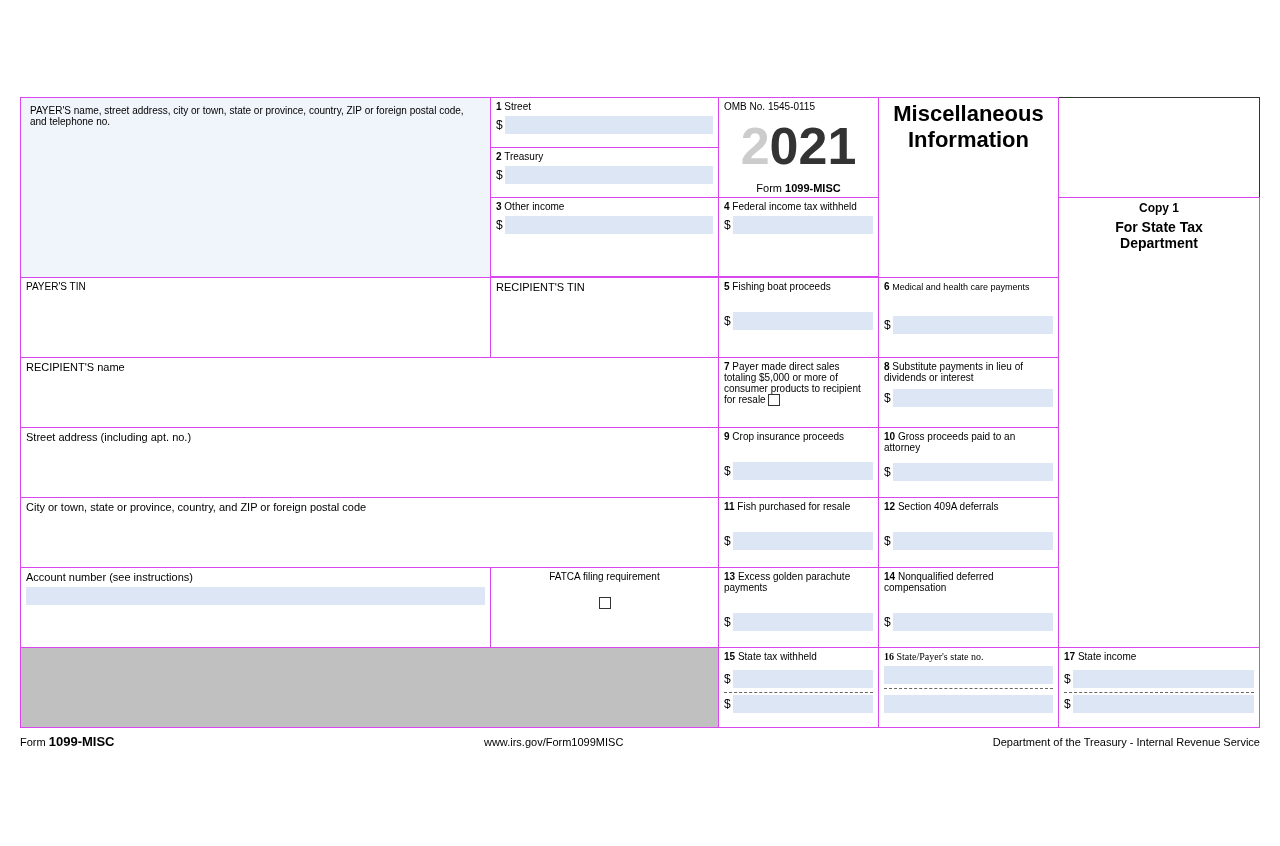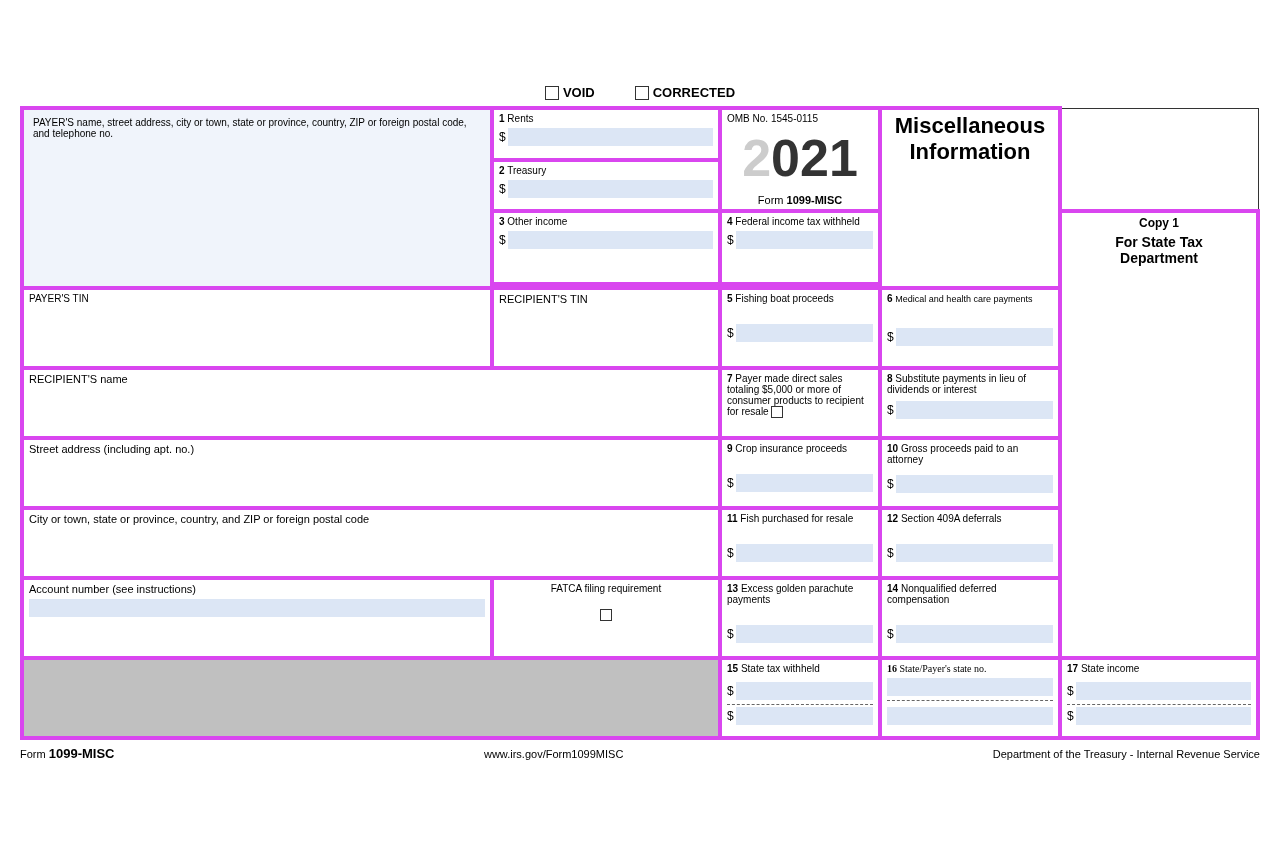--- a/index.html
+++ b/index.html
@@ -42,21 +42,21 @@
       background: #fff;
     }
 
     
     .form-table {
       width: 100%;
       border-collapse: collapse;
       border: 1.5px solid #333;
     }
     .form-table td, .form-table th {
-      border: 4px solid #d946ef;
+      border: 1px solid #d946ef;
       vertical-align: top;
       padding: 3px 5px;
     }
 
     .input-field {
       background: #dce6f5;
       height: 18px;
       display: block;
       width: 100%;
       margin-top: 4px;
@@ -167,42 +167,32 @@
       font-size: 52px;
       font-weight: bold;
       color: #333;
     }
   </style>
 </head>
 <body>
 
 <div class="page-wrapper">
 
-  <div class="top-bar">
-    <div class="checkbox-label">
-      <span class="checkbox-box"></span>
-      <span>VOID</span>
-    </div>
-    <div class="checkbox-label">
-      <span class="checkbox-box"></span>
-      <span>CORRECTED</span>
-    </div>
-  </div>
 
   <table class="form-table">
     <tbody>
 
       <tr>
         <td rowspan="4" class="payer-cell">
           <div class="payer-cell-content">
             <span style="font-size:10px;">PAYER'S name, street address, city or town, state or province, country, ZIP or foreign postal code, and telephone no.</span>
           </div>
         </td>
         <td style="width:228px;">
-          <div class="cell-label"><b>1</b> <span>Rents</span></div>
+          <div class="cell-label"><b>1</b> <span>Street</span></div>
           <div class="dollar-row">
             <span class="dollar">$</span>
             <div class="dollar-input"></div>
           </div>
         </td>
         <td rowspan="2" style="width:160px; vertical-align:top;">
           <div style="font-size:10px;">OMB No. 1545-0115</div>
           <div style="text-align:center; margin-top:4px;">
             <span class="year-digit-2">2</span><span class="year-digit-021">021</span>
           </div>

